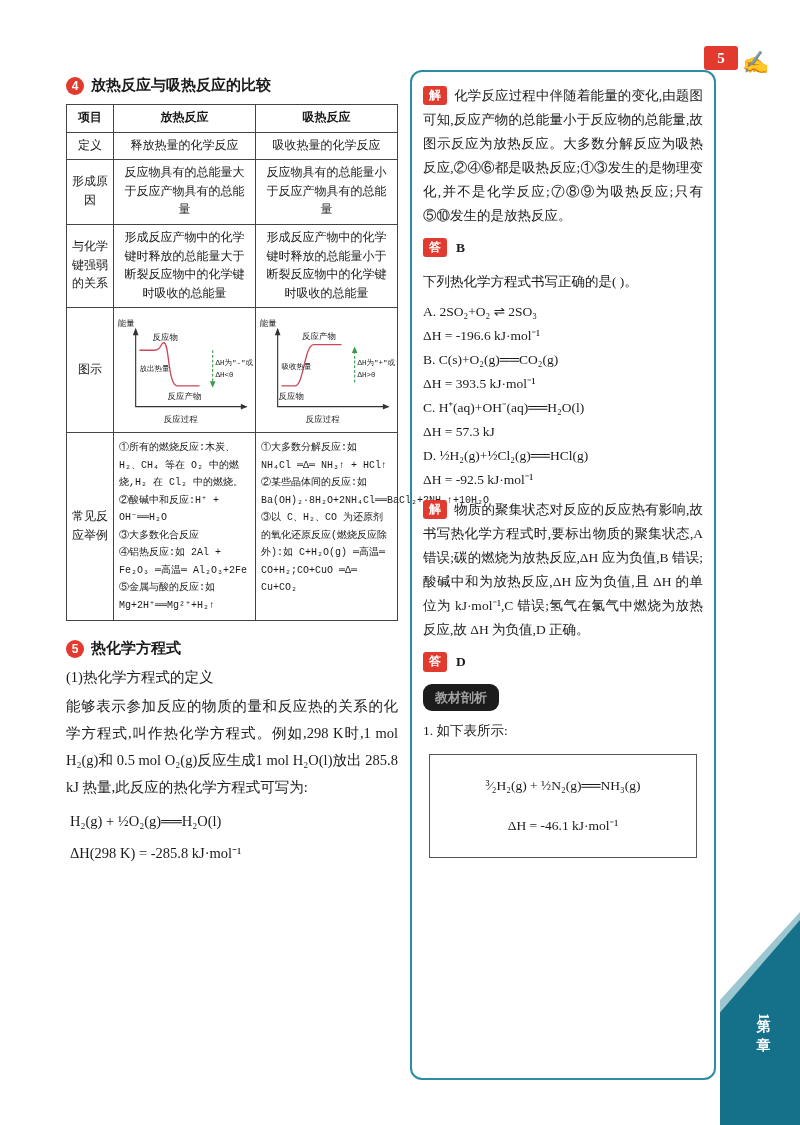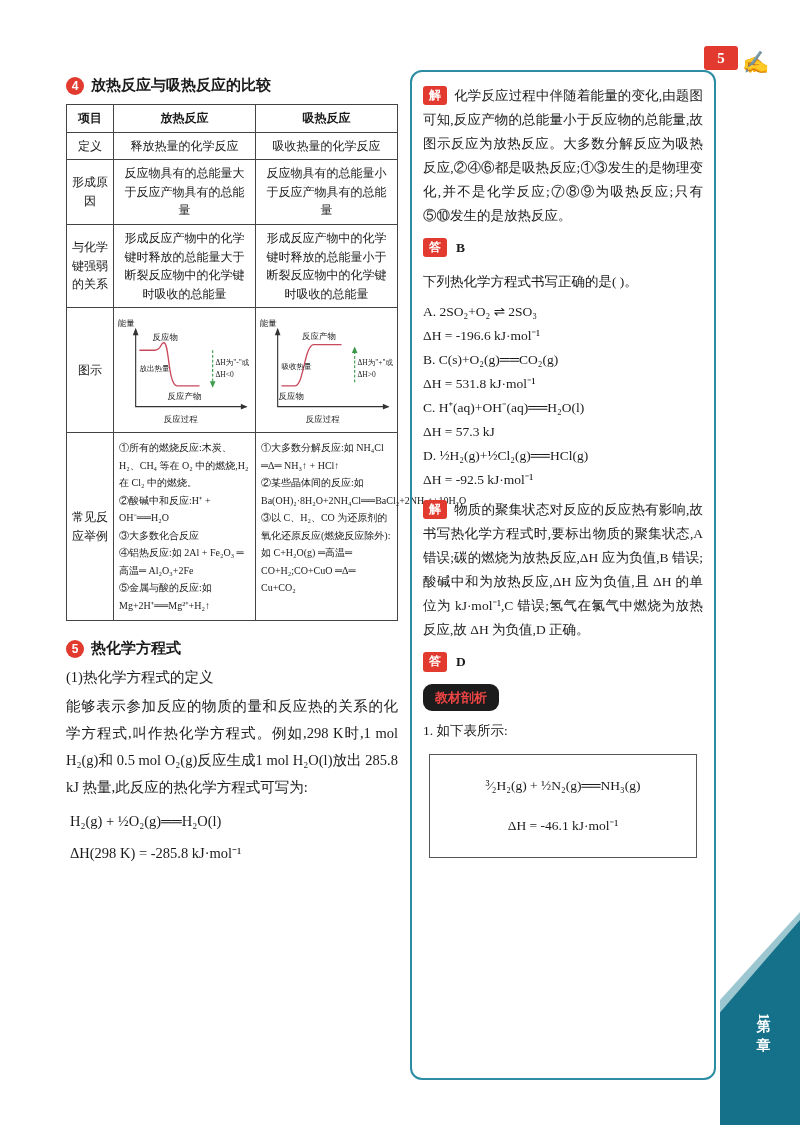--- a/index.html
+++ b/index.html
@@ -28,21 +28,21 @@
   }
   
   .left-col{position:absolute;left:66px;top:76px;width:332px;}
   .section-head{display:flex;align-items:center;gap:7px;font-weight:bold;font-size:15px;margin:0 0 9px 0;}
   .circle-num{
     flex:0 0 auto;width:18px;height:18px;border-radius:50%;background:#e23a2e;color:#fff;
     display:flex;align-items:center;justify-content:center;font-size:12px;
     font-family:"Liberation Sans",sans-serif;
   }
   table.cmp{border-collapse:collapse;width:100%;font-size:12px;table-layout:fixed;}
-  .cmp th,.cmp td{border:1px solid #444;padding:4px 5px;text-align:center;vertical-align:middle;line-height:1.55;}
+  .cmp th,.cmp td{border:1px solid #444;padding:4px 5px;text-align:center;vertical-align:middle;line-height:1.55;font-family:Liberation Mono, monospace;}
   .cmp .lblcol{width:40px;padding:4px 3px;}
   .cmp td.ex{ text-align:left;font-size:10px;line-height:1.75;vertical-align:top;padding:6px 5px;}
   .cmp td.diag{padding:2px 1px;}
   .ediag{width:100%;height:120px;display:block;}
   .ediag text{font-size:9px;fill:#1a1a1a;}
   .ediag .dg-s{font-size:8px;}
   .axis{fill:none;stroke:#333;stroke-width:1.2;}
   .axf{fill:#333;}
   .curve{fill:none;stroke:#c9485b;stroke-width:1.4;}
   .dasha{stroke:#3a9a4a;stroke-dasharray:3 2;stroke-width:1.2;fill:none;}
@@ -69,21 +69,21 @@
   .example-tag{
     background:#9c2b20;color:#fff;font-size:13px;font-weight:bold;padding:1px 12px;
     font-family:"Liberation Sans",sans-serif;
   }
   .example-shadow{width:42px;height:9px;background:linear-gradient(90deg,#8a8a8a,#ffffff);}
   .question{margin:0 0 6px 0;}
   .opt{margin:0;}
   .opt .dh-line{padding-right:14px;}
   .analysis-row{margin:6px 0 8px 0;}
   .analysis-tag{
-    background:#1c1c1c;color:#ef4444;font-size:13px;font-weight:bold;padding:2px 12px;
+    background:#1c1c1c;color:#a3a3a3;font-size:13px;font-weight:bold;padding:2px 12px;
     display:inline-block;font-family:"Liberation Sans",sans-serif;border-radius:9px;
   }
   .analysis-line{margin:0 0 4px 0;}
   .inner-eq-box{
     border:1px solid #555;margin:10px 6px 0 6px;padding:19px 8px;text-align:center;font-size:13.5px;
   }
   .inner-eq-box .dh{margin-top:16px;}
 </style>
 </head>
 <body>
@@ -200,21 +200,21 @@
   </p>
 
   <p class="question">下列热化学方程式书写正确的是(        )。</p>
 
   <div class="opt">
     <div>A. 2SO₂+O₂ ⇌ 2SO₃</div>
     <div class="dh-line">ΔH = -196.6 kJ·mol⁻¹</div>
   </div>
   <div class="opt">
     <div>B. C(s)+O₂(g)══CO₂(g)</div>
-    <div class="dh-line">ΔH = 531.8 kJ·mol⁻¹</div>
+    <div class="dh-line">ΔH = 393.5 kJ·mol⁻¹</div>
   </div>
   <div class="opt">
     <div>C. H⁺(aq)+OH⁻(aq)══H₂O(l)</div>
     <div class="dh-line">ΔH = 57.3 kJ</div>
   </div>
   <div class="opt">
     <div>D. ½H₂(g)+½Cl₂(g)══HCl(g)</div>
     <div class="dh-line">ΔH = -92.5 kJ·mol⁻¹</div>
   </div>
 

